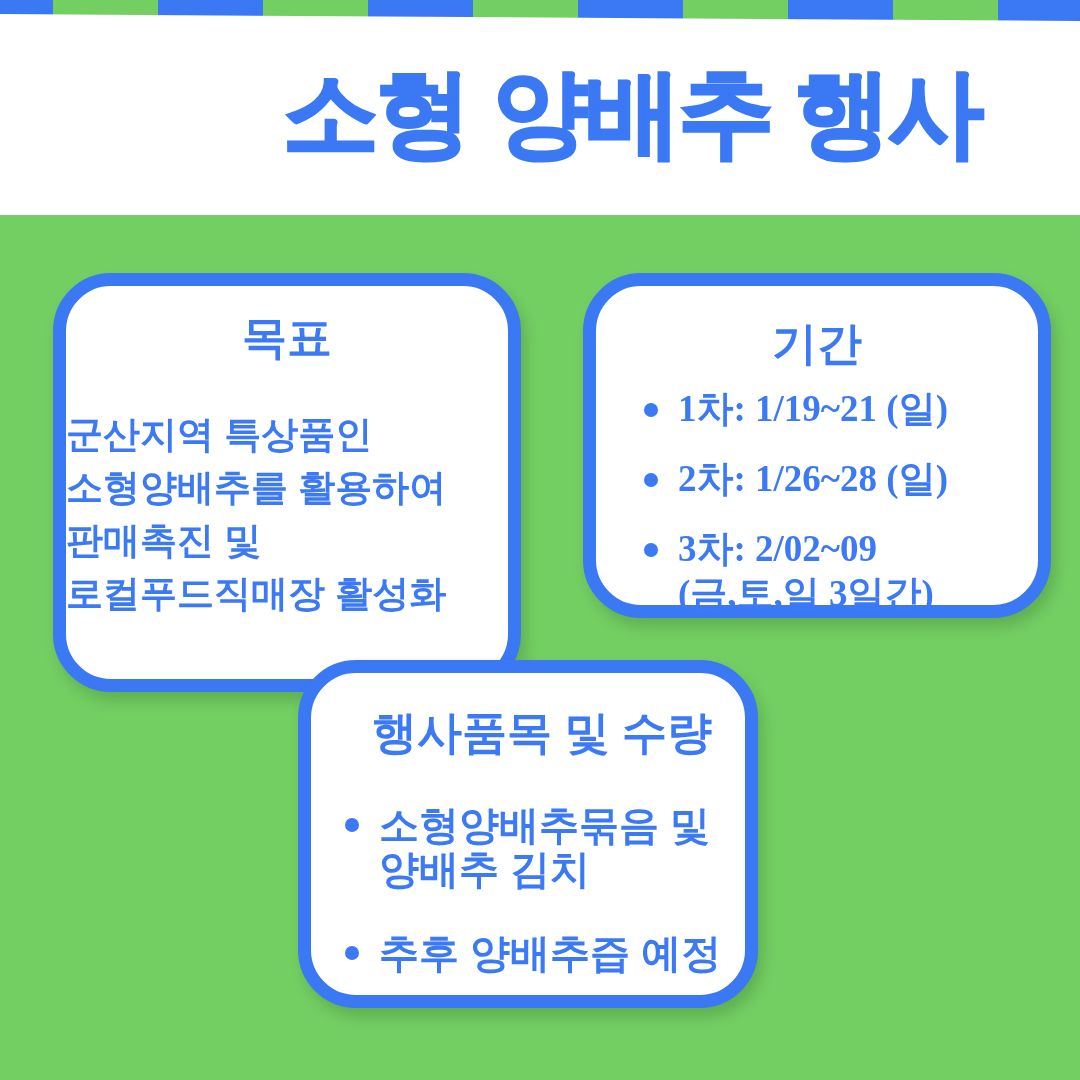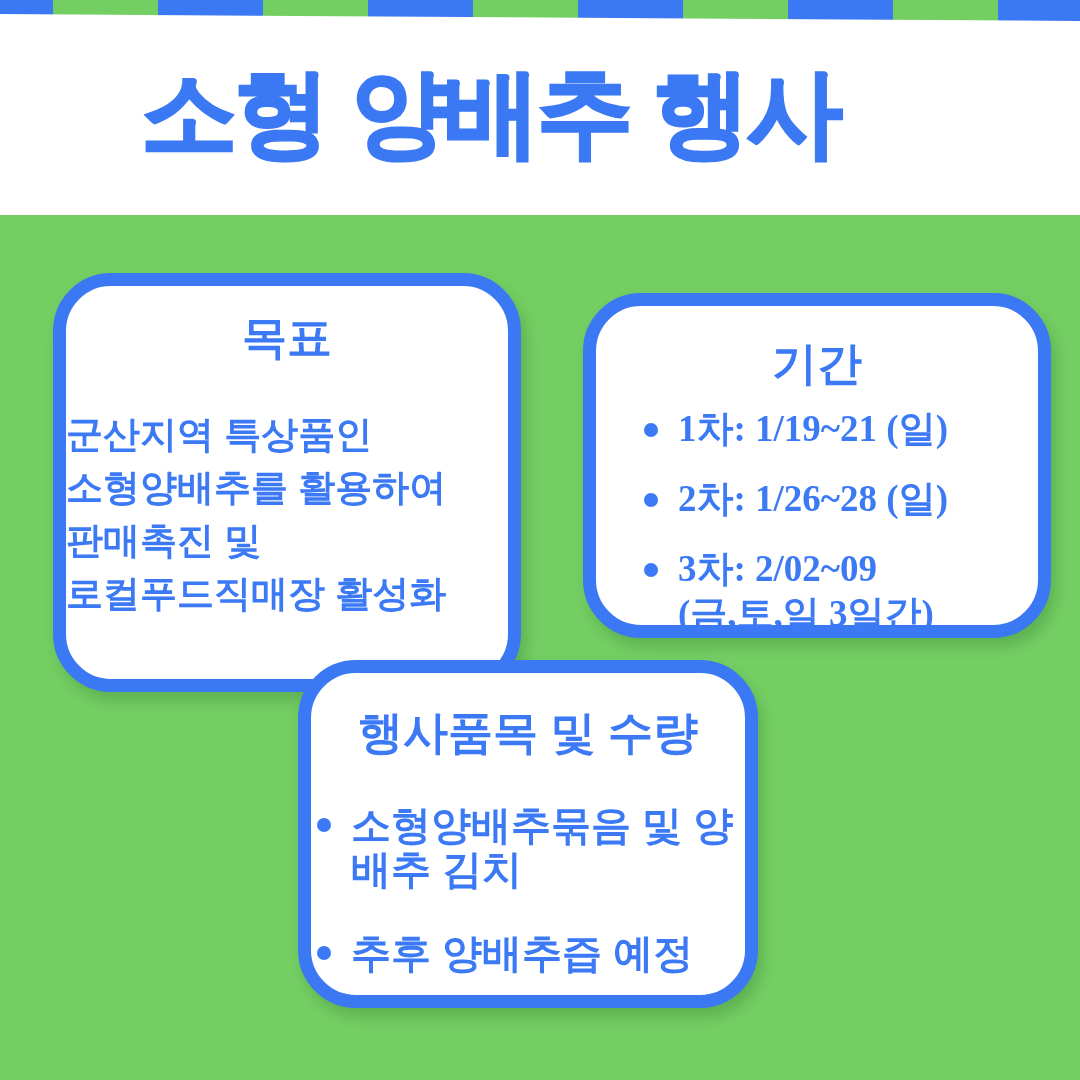--- a/index.html
+++ b/index.html
@@ -29,21 +29,21 @@
     width:1080px;height:22px;
     background:repeating-linear-gradient(to right,
       var(--blue) 0 105px,
       var(--green) 105px 210px);
     background-position:-52px 0;
     clip-path:polygon(0 0,100% 0,100% 21px,0 14px);
   }
   .title{
     position:absolute;top:58px;left:0;
     width:981px;
-    text-align:center;
+    text-align:right;
     font-size:96px;
     font-weight:900;
     letter-spacing:-3px;
     color:var(--blue);
     -webkit-text-stroke:2.5px var(--blue);
     line-height:110px;
   }
   
   .card{
     position:absolute;
@@ -60,22 +60,22 @@
     color:var(--text-blue);
   }
   .card-goal{left:53px;top:273px;width:468px;height:419px;padding-top:22px;}
   .card-goal .goal-body{
     margin-top:40px;
     text-align:left;
     font-size:37px;
     font-weight:600;
     line-height:53px;
   }
-  .card-period{left:583px;top:273px;width:468px;height:345px;padding-top:28px;margin-top:20px;}
-  .card-items{left:298px;top:660px;width:460px;height:348px;padding-top:30px;}
+  .card-period{left:583px;top:273px;width:468px;height:345px;padding-top:28px;}
+  .card-items{left:298px;top:660px;width:460px;height:348px;padding-top:30px;padding-left:28px;}
 
   ul.bullets{list-style:none;}
   ul.bullets li{display:flex;align-items:flex-start;}
   .dot{
     flex:none;
     width:14px;height:14px;border-radius:50%;
     background:var(--text-blue);
   }
   .li-text{font-weight:600;}
 

